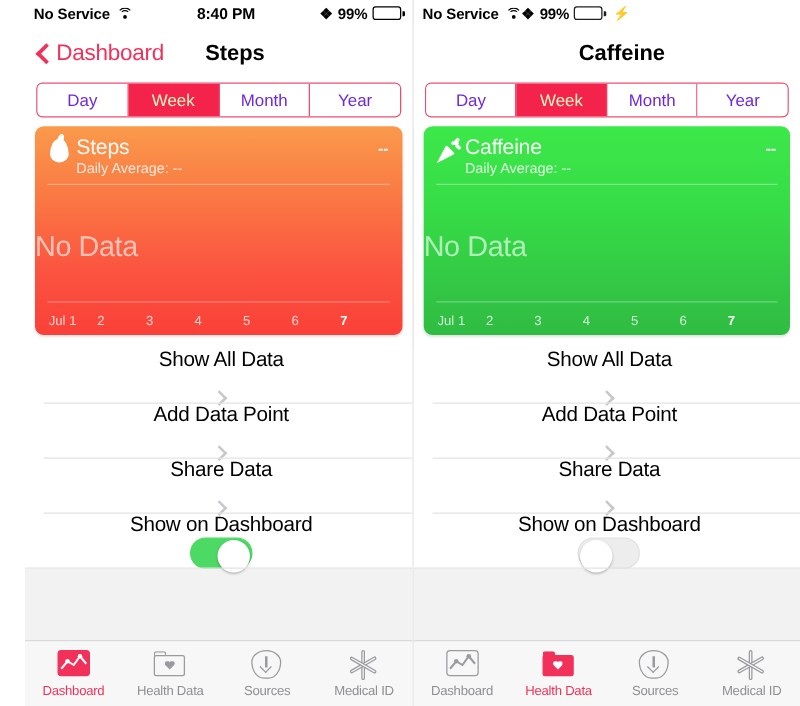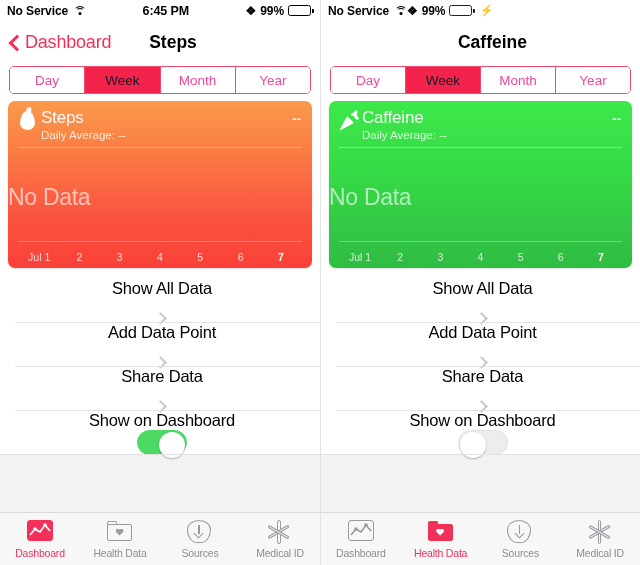--- a/index.html
+++ b/index.html
@@ -2,21 +2,21 @@
 <html><head>
 <meta charset="utf-8">
 <style>
   * { box-sizing: border-box; margin: 0; padding: 0; }
   html, body {
     width: 640px; height: 565px;
     font-family: "Liberation Sans", sans-serif;
     background: #ffffff;
     overflow: hidden;
   }
-  .screens { display: flex; width: 640px; height: 429px; }
+  .screens { display: flex; width: 640px; height: 429px; padding-left: 20px; }
   .panel {
     width: 320px; height: 565px;
     position: relative;
     background: #ffffff;
     display: flex; flex-direction: column;
   }
   .panel.right { border-left: 1px solid #e2e2e2; }
 
   
   .statusbar {
@@ -87,25 +87,25 @@
   .panel.right .nav-title { padding-left: 24px; }
 
   
   .segwrap { flex: none; padding: 2px 9px 7px 9px; background: #fff; }
   .segmented {
     display: flex; height: 28px;
     border: 1px solid #EE4A6B; border-radius: 5px; overflow: hidden;
   }
   .seg {
     flex: 1; display: flex; align-items: center; justify-content: center;
-    font-size: 13.5px; color: #ec4899; background: #fff;
+    font-size: 13.5px; color: #6d28d9; background: #fff;
     border-right: 1px solid #EE4A6B;
   }
   .seg:last-child { border-right: none; }
-  .seg.active { background: #F4234B; color: #0f172a; }
+  .seg.active { background: #F4234B; color: #fef9c3; }
 
   
   .card-area { flex: none; padding: 0 8px; }
   .card {
     height: 167px; border-radius: 7px; overflow: hidden;
     position: relative; color: #fff;
     box-shadow: 0 1px 2px rgba(0,0,0,0.12);
   }
   .card.steps { background: linear-gradient(to bottom, #FA9A4B 0%, #FA7743 35%, #FB5340 70%, #FA4038 100%); }
   .card.caffeine { background: linear-gradient(to bottom, #3DE84A 0%, #36DC46 40%, #33C845 75%, #2FBC42 100%); }
@@ -152,21 +152,21 @@
     font-size: 23px; color: rgba(255,255,255,0.62); letter-spacing: -0.3px;
   }
   .hairline-bot {
     position: absolute; left: 10px; right: 10px; bottom: 26px;
     height: 1px; background: rgba(255,255,255,0.3);
   }
   .axis {
     position: absolute; left: 11px; right: 11px; bottom: 5px;
     display: flex; font-size: 10.5px; color: rgba(255,255,255,0.78);
   }
-  .axis span { flex: 1; text-align: center; }
+  .axis span { flex: 1; text-align: left; }
   .axis span.last { font-weight: bold; color: #fff; }
 
   
   .list { flex: none; margin-top: 11px; background: #fff; }
   .row {
     height: 44px; display: flex; align-items: center;
     padding-left: 15px; padding-right: 11px; position: relative; flex-direction: column;
   }
   .row .sep {
     position: absolute; left: 15px; right: 0; bottom: 0;
@@ -259,21 +259,21 @@
 
     <div class="statusbar">
       <div class="sb-left">
         <span>No Service</span>
         <span class="wifi-icon">
             <i></i>
             <i></i>
             <i></i>
           </span>
       </div>
-      <div class="sb-center">6:45 PM</div>
+      <div class="sb-center">8:40 PM</div>
       <div class="sb-right">
         <span class="bt-icon">❖</span>
         <span>99%</span>
         <span class="battery">
           <span class="batt-body"><span class="batt-fill"></span></span>
             <span class="batt-cap"></span>
         </span>
       </div>
     </div>
 

